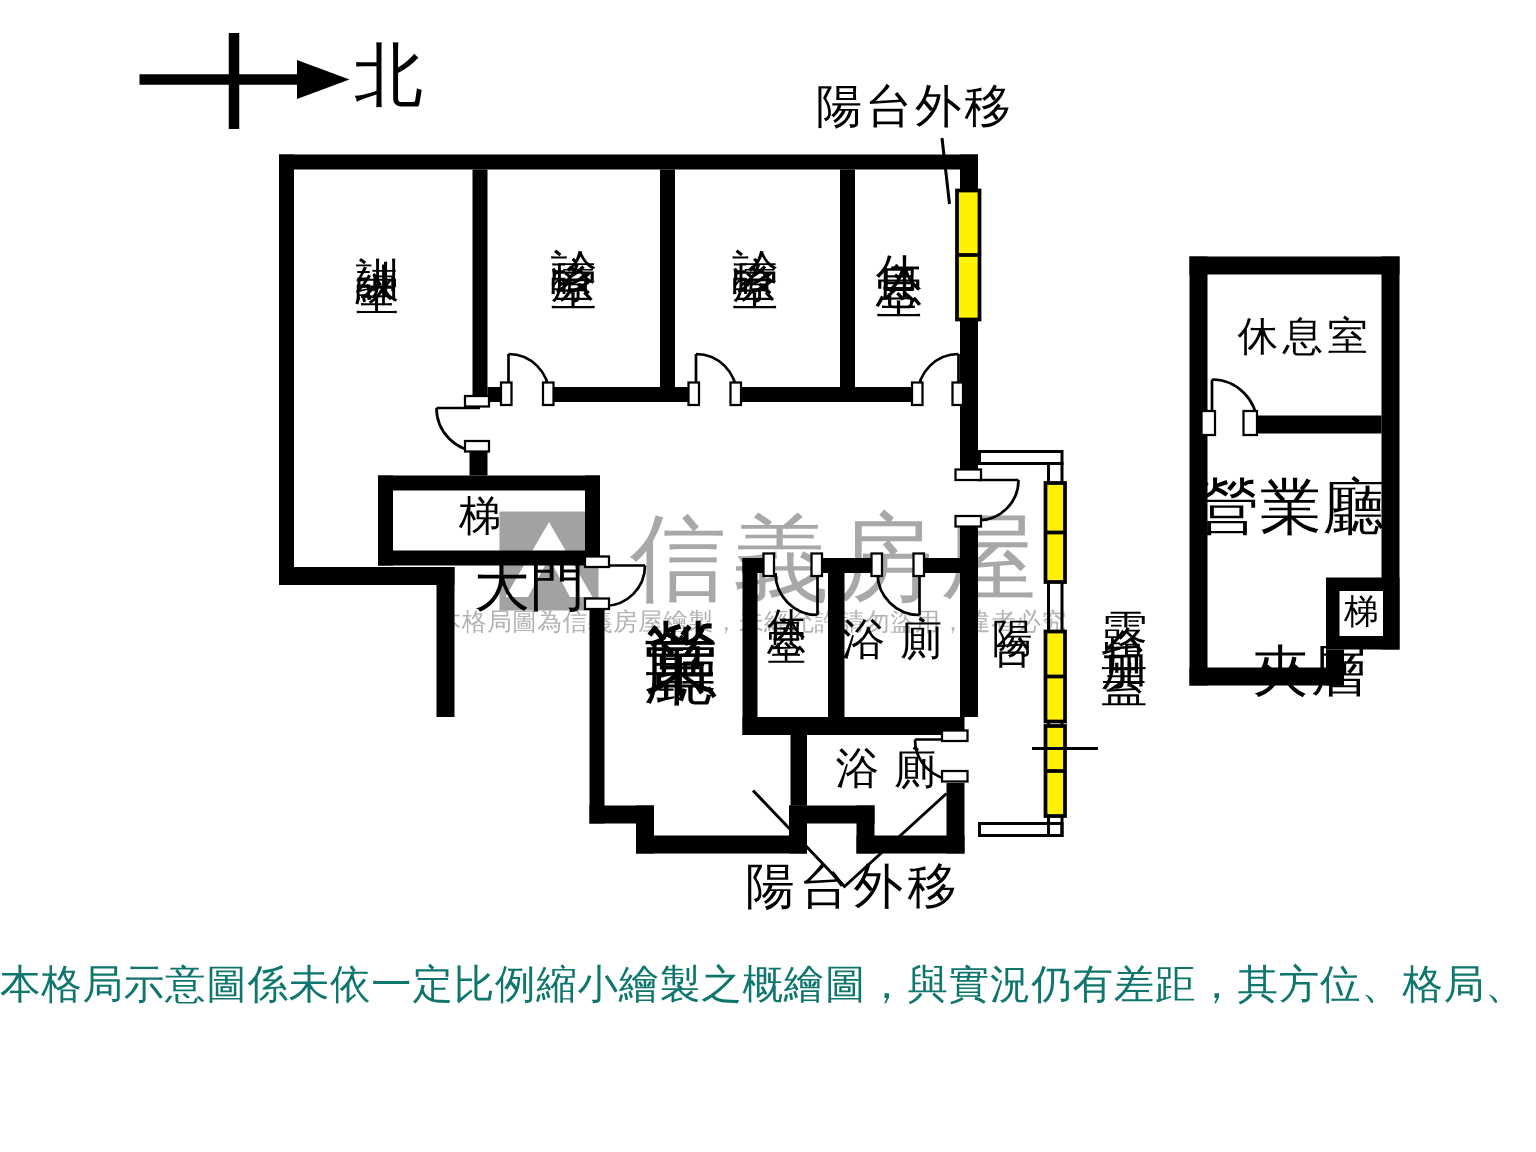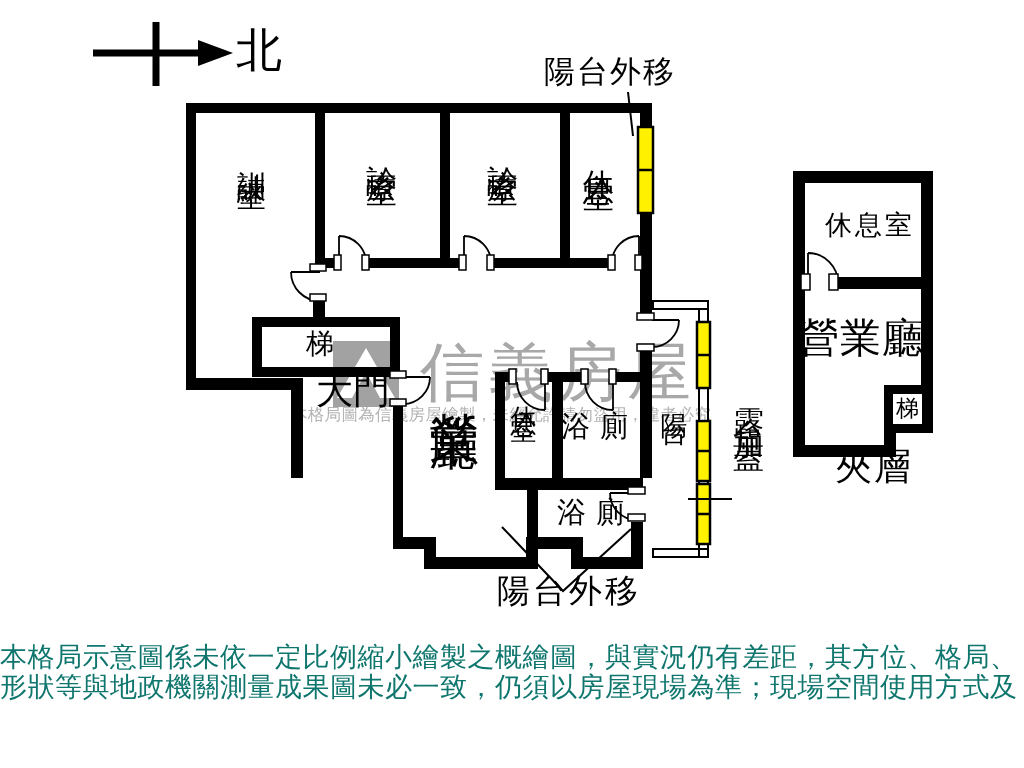--- a/index.html
+++ b/index.html
@@ -188,20 +188,19 @@
   <div class="vlabel" style="left:733px; top:383px; font-size:31px; letter-spacing:11px;">露台加蓋</div>
 
   <div class="hlabel" style="left:497px; top:574px; font-size:33px; letter-spacing:3px;">陽台外移</div>
 
   <div class="hlabel" style="left:825px; top:211px; font-size:27px; letter-spacing:3px;">休息室</div>
 
   <div class="hlabel" style="left:798px; top:317px; font-size:41px; letter-spacing:1px;">營業廳</div>
 
   <div class="hlabel" style="left:896px; top:396px; font-size:23px;">梯</div>
 
-  <div class="hlabel" style="left:835px; top:448px; font-size:37px; letter-spacing:2px;">夾層</div>
+  <div class="hlabel" style="left:835px; top:429px; font-size:37px; letter-spacing:2px;">夾層</div>
 
   <div class="disclaimer">
     <div>本格局示意圖係未依一定比例縮小繪製之概繪圖，與實況仍有差距，其方位、格局、</div>
-    <div>形狀等與地政機關測量成果圖未必一致，仍須以房屋現場為準；現場空間使用方式及</div>
   </div>
 
 </div>
 
 </body></html>

